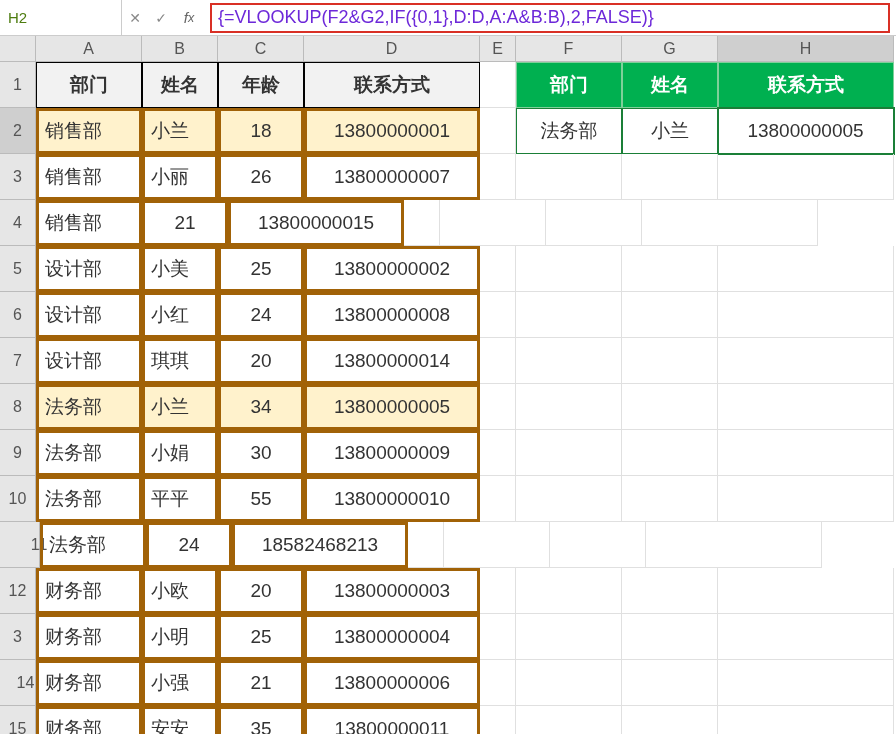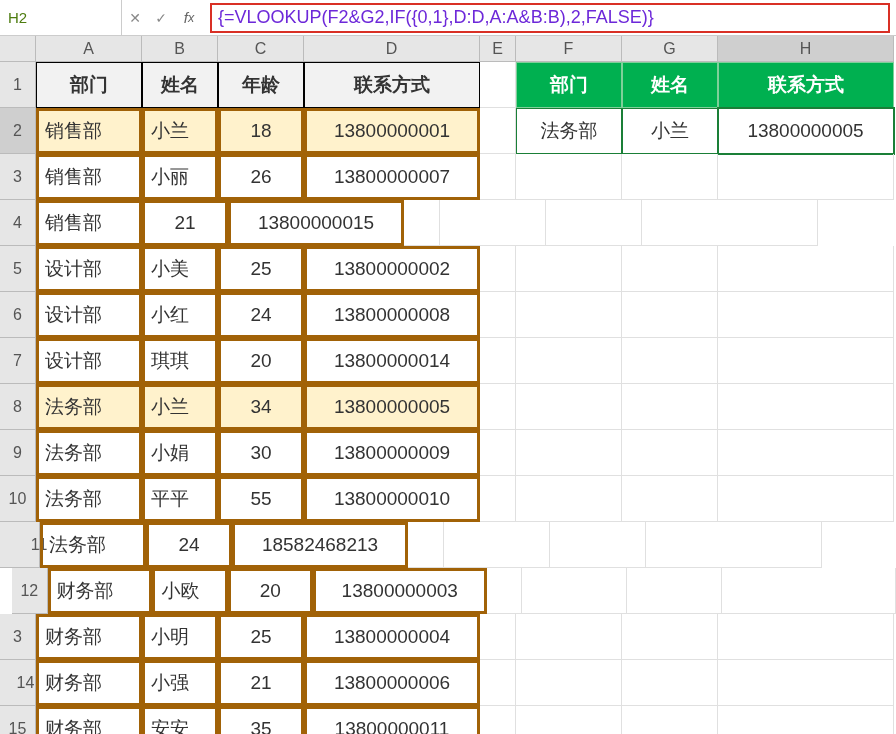--- a/index.html
+++ b/index.html
@@ -280,21 +280,21 @@
         <div class="row-header" style="height: 46px; padding-left: 39px;">11</div>
         <div class="cell wA td-bordered">法务部</div>
         <div class="cell wC td-bordered center">24</div>
         <div class="cell wD td-bordered center">18582468213</div>
         <div class="cell wE"></div>
         <div class="cell wF"></div>
         <div class="cell wG"></div>
         <div class="cell wH"></div>
       </div>
       <div class="row">
-        <div class="row-header" style="height: 46px; margin-left: 12px;">12</div>
+        <div class="row-header" style="height: 46px;">12</div>
         <div class="cell wA td-bordered">财务部</div>
         <div class="cell wB td-bordered">小欧</div>
         <div class="cell wC td-bordered center">20</div>
         <div class="cell wD td-bordered center">13800000003</div>
         <div class="cell wE"></div>
         <div class="cell wF"></div>
         <div class="cell wG"></div>
         <div class="cell wH"></div>
       </div>
       <div class="row">

